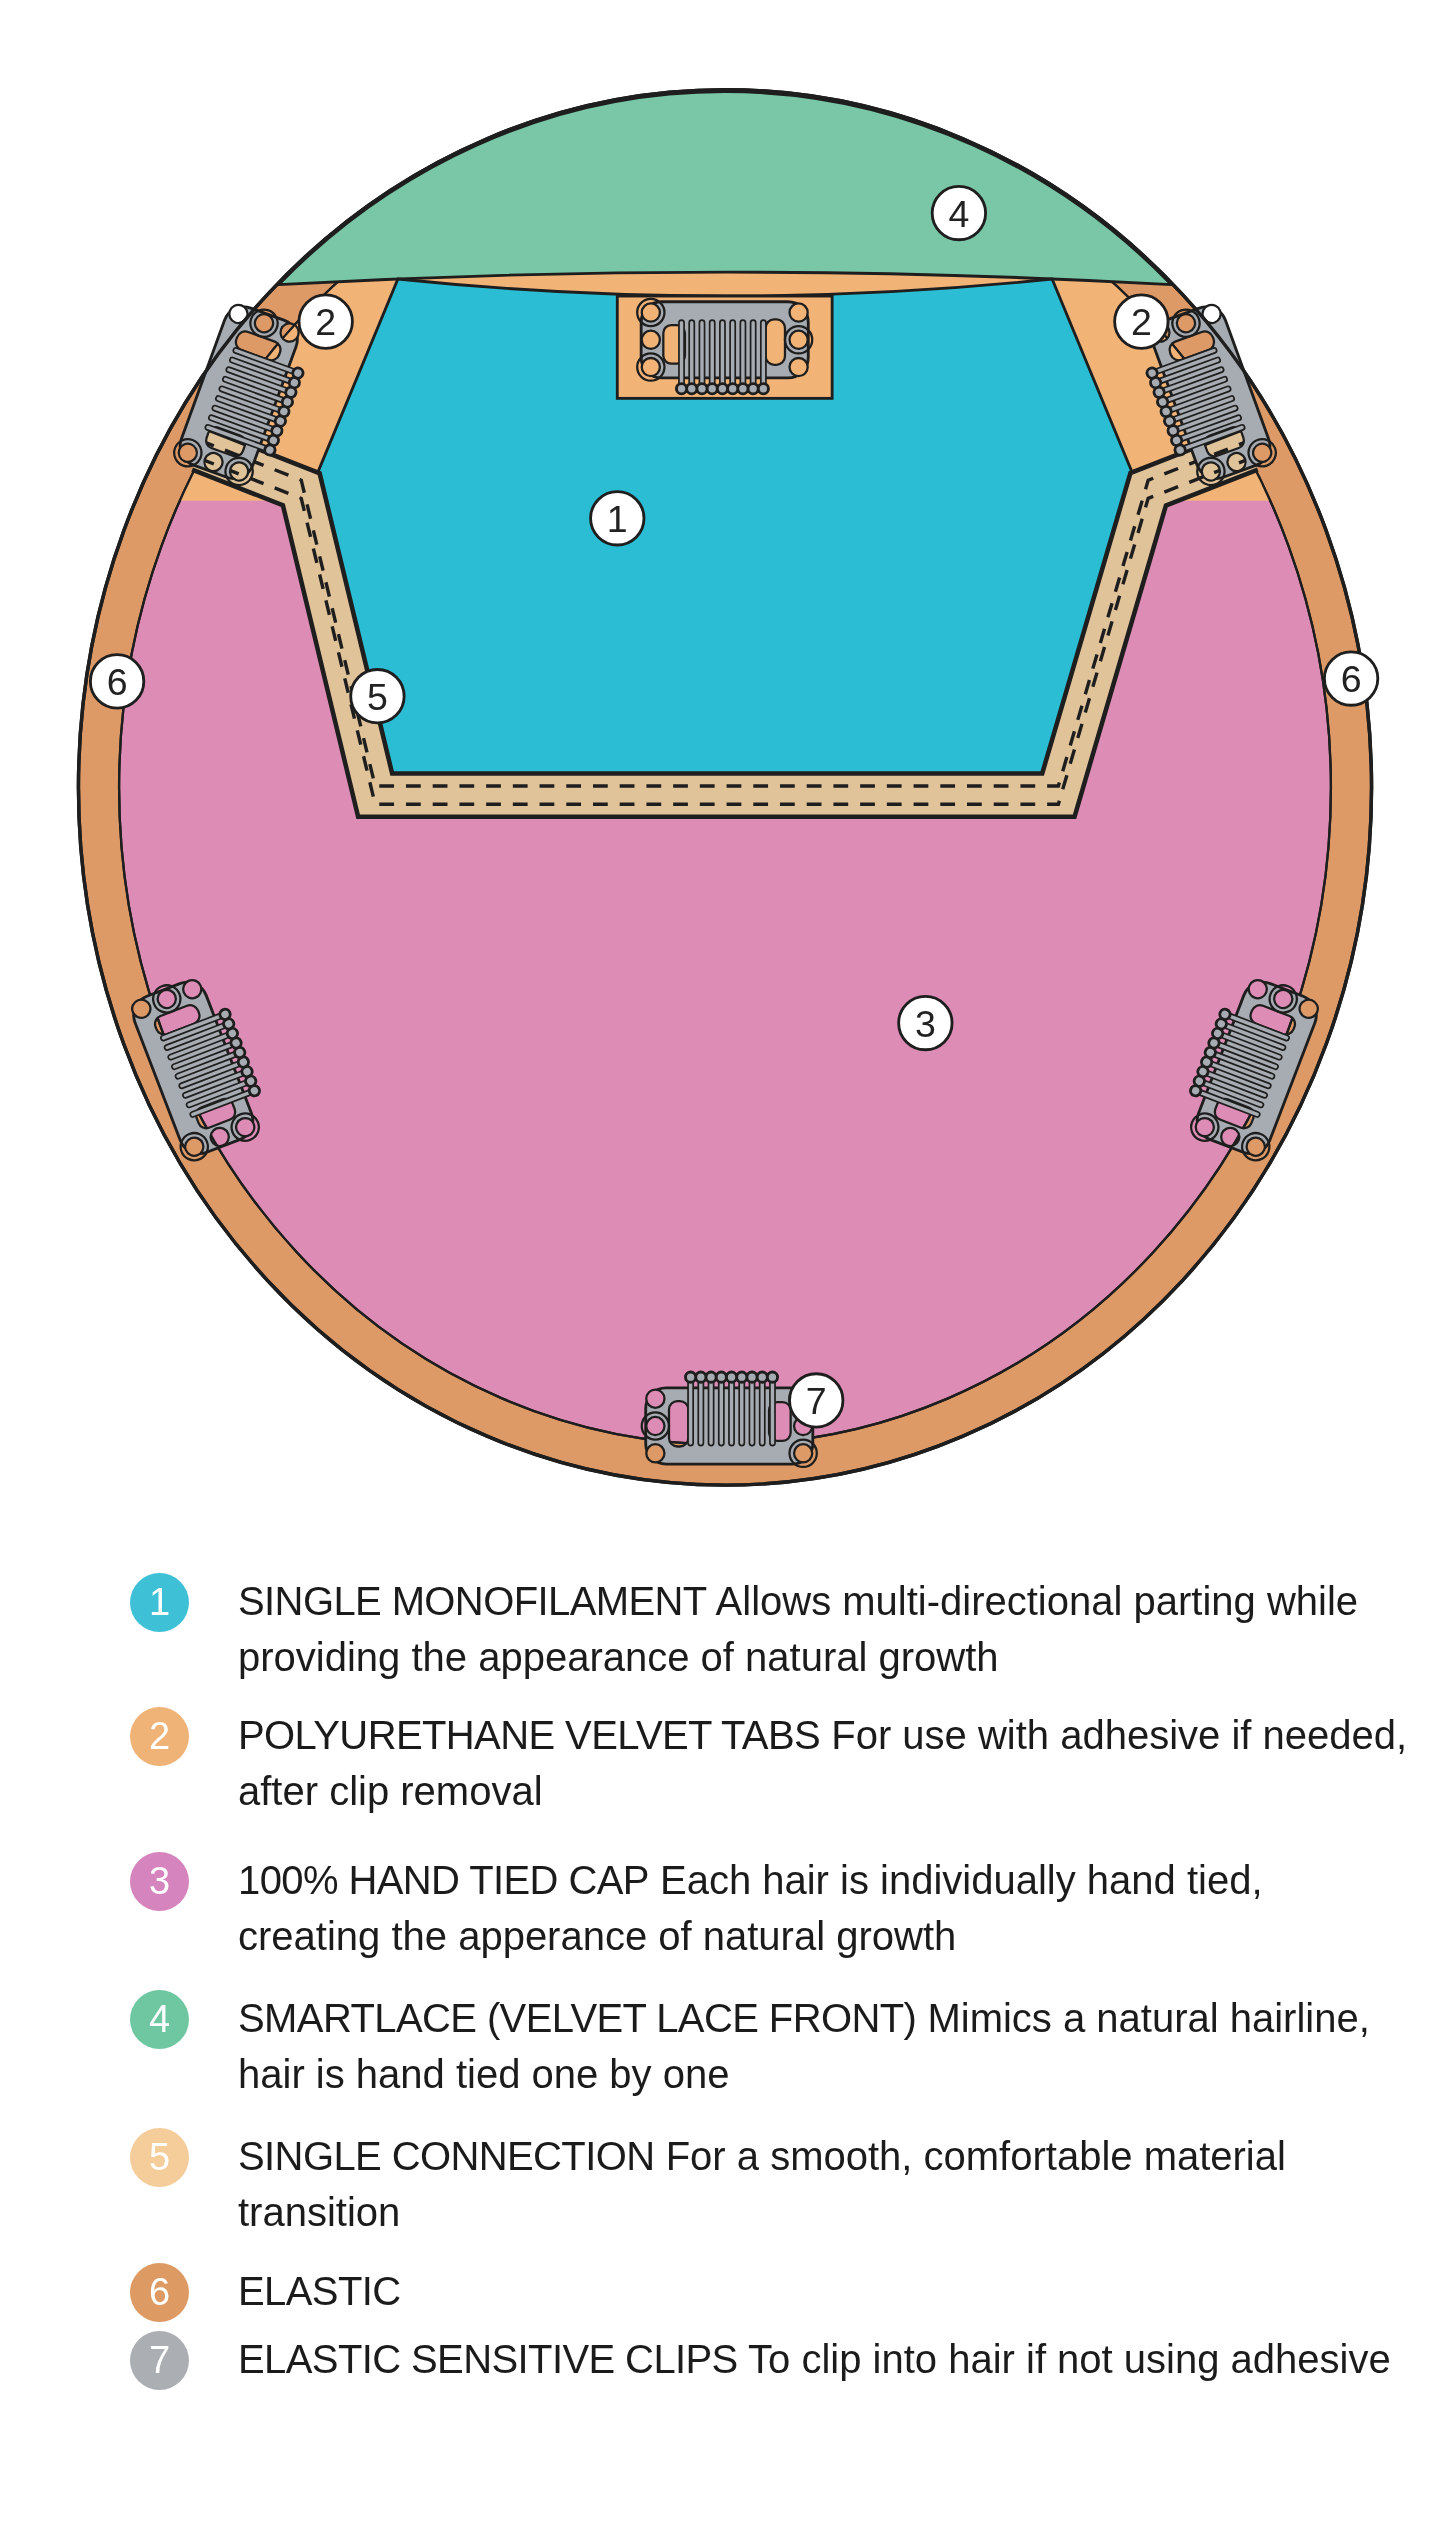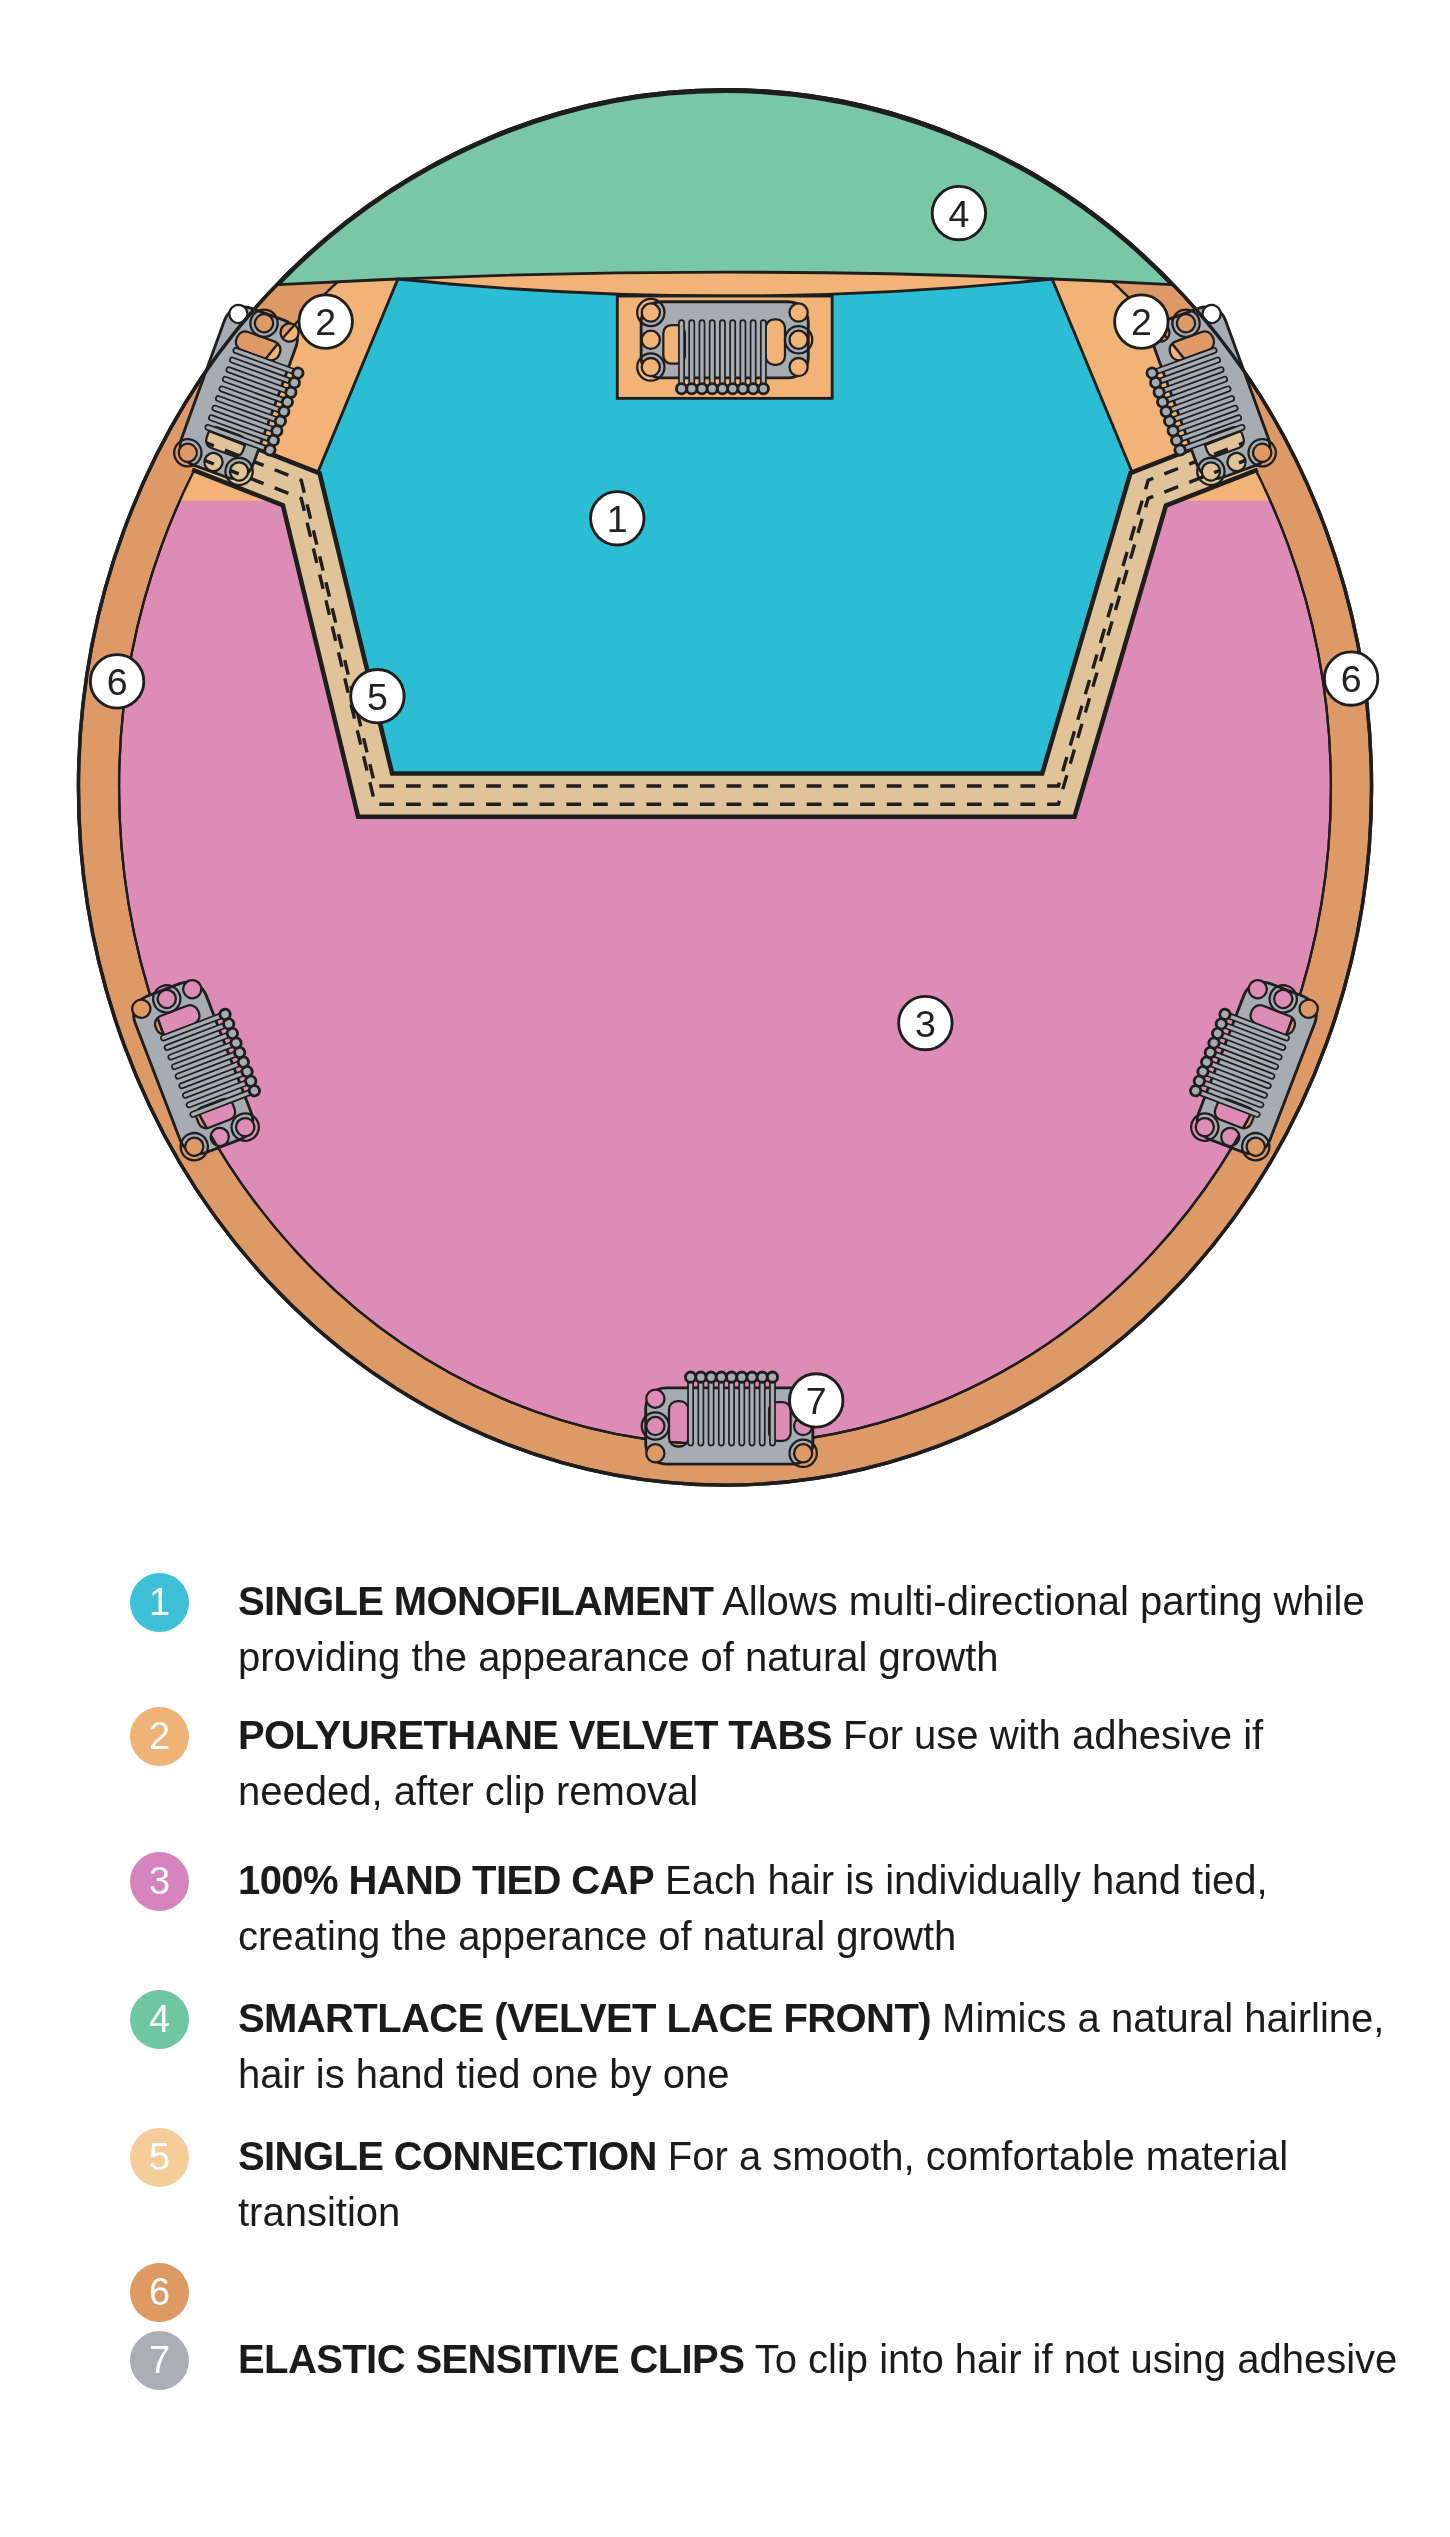--- a/index.html
+++ b/index.html
@@ -69,21 +69,21 @@
     font-weight: 400;
   }
   .legend-text {
     margin-left: 49px;
     width: 1171px;
     font-size: 40px;
     line-height: 56px;
     color: #1b1b1b;
     letter-spacing: 0px;
   }
-  .legend-title { font-weight: 700; letter-spacing: -0.6px; margin-top: 15px; }
+  .legend-title { font-weight: 400; letter-spacing: -0.6px; margin-top: 15px; }
   .legend-desc  { font-weight: 400; }
 </style>
 </head>
 <body>
 
 <div class="page">
 
   <div class="diagram-wrap">
     <svg width="1450" height="1547" viewBox="0 0 2551 2720">
       <defs>
@@ -241,20 +241,24 @@
       <div class="legend-text">
         <span class="legend-title">SINGLE CONNECTION</span>
         <span class="legend-desc">For a smooth, comfortable material transition</span>
       </div>
     </div>
 
     <div class="legend-row" style="top:2263px">
       <div class="legend-badge" style="background-color: rgb(221, 154, 98);">
         <span>6</span>
       </div>
+      <div class="legend-text">
+        <span class="legend-title">ELASTIC</span>
+        <span class="legend-desc"></span>
+      </div>
     </div>
 
     <div class="legend-row" style="top:2331px">
       <div class="legend-badge" style="background-color: rgb(171, 174, 179);">
         <span>7</span>
       </div>
       <div class="legend-text">
         <span class="legend-title">ELASTIC SENSITIVE CLIPS</span>
         <span class="legend-desc">To clip into hair if not using adhesive</span>
       </div>

